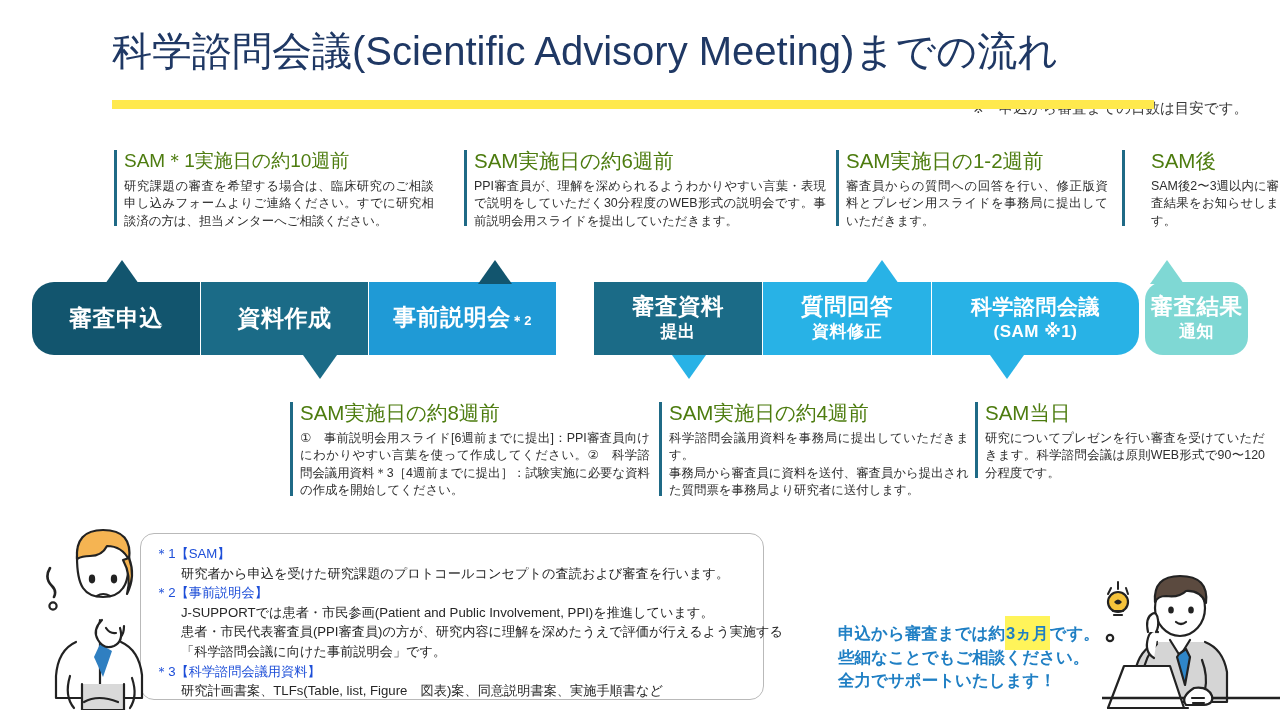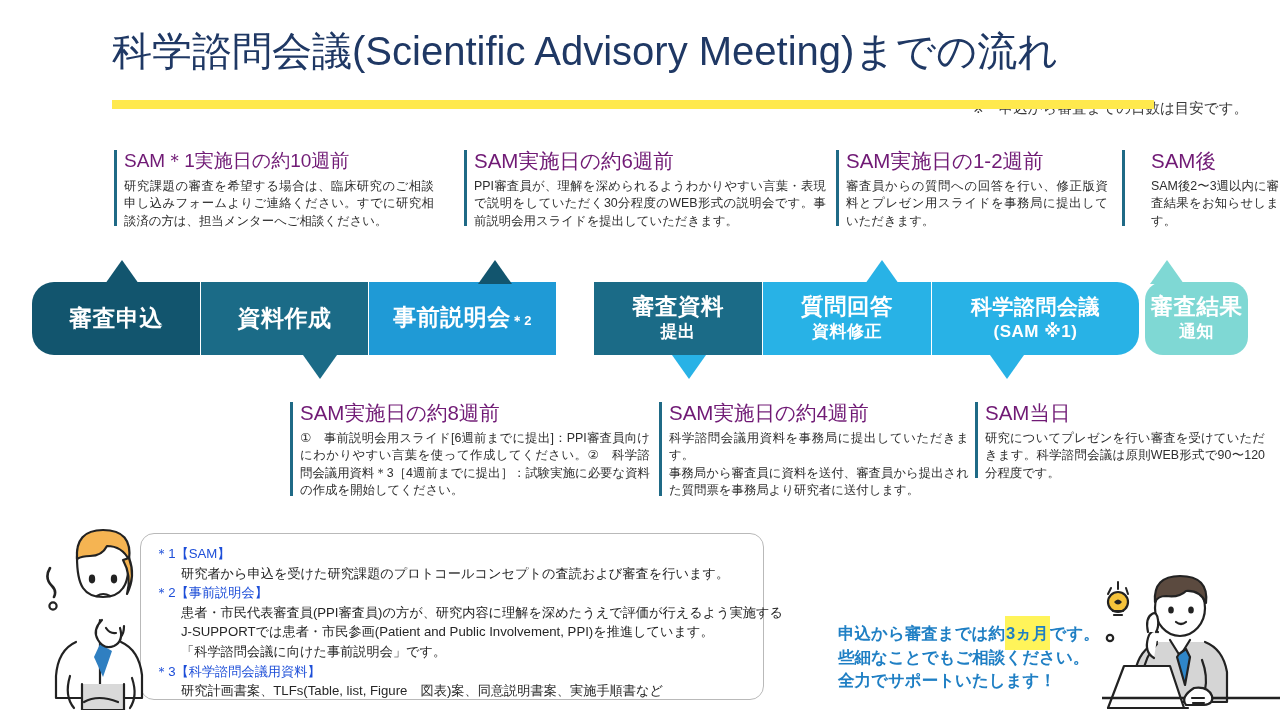--- a/index.html
+++ b/index.html
@@ -23,21 +23,21 @@
   .note-top{
     position:absolute;right:32px;top:99px;font-size:14.5px;color:#3a3a3a;
     white-space:nowrap;
   }
 
   
   .card{position:absolute;padding-left:10px;}
   .card .bar{position:absolute;left:0;top:2px;bottom:4px;width:3px;background:#1f6a86;}
   .card h3{
     margin:0 0 4px 0;font-size:20.5px;line-height:26px;font-weight:400;
-    color:#701a75;white-space:nowrap;
+    color:#4d7c0f;white-space:nowrap;
   }
   .card p{
     margin:0;font-size:12.4px;line-height:17.4px;color:#2d2d2d;
     text-align:justify;
   }
 
   
   .flow{position:absolute;left:32px;top:282px;height:73px;}
   .step{
     position:absolute;top:0;height:73px;box-sizing:border-box;
@@ -178,22 +178,22 @@
         <div class="bar"></div>
         <h3>SAM当日</h3>
         <p>研究についてプレゼンを行い審査を受けていただきます。科学諮問会議は原則WEB形式で90〜120分程度です。</p>
       </div>
     </div>
 
   <div class="footnote" id="footnote">
       <div class="fn-line">＊1【SAM】</div>
       <div class="fn-ind">研究者から申込を受けた研究課題のプロトコールコンセプトの査読および審査を行います。</div>
       <div class="fn-line">＊2【事前説明会】</div>
+      <div class="fn-ind">J-SUPPORTでは患者・市民参画(Patient and Public Involvement, PPI)を推進しています。</div>
       <div class="fn-ind">患者・市民代表審査員(PPI審査員)の方が、研究内容に理解を深めたうえで評価が行えるよう実施する</div>
-      <div class="fn-ind">J-SUPPORTでは患者・市民参画(Patient and Public Involvement, PPI)を推進しています。</div>
       <div class="fn-ind">「科学諮問会議に向けた事前説明会」です。</div>
       <div class="fn-line">＊3【科学諮問会議用資料】</div>
       <div class="fn-ind">研究計画書案、TLFs(Table, list, Figure　図表)案、同意説明書案、実施手順書など</div>
     </div>
 
   <div class="msg">
     <div>
       <span>申込から審査までは約</span><span class="hl">3ヵ月</span><span>です。</span>
     </div>
     <div>些細なことでもご相談ください。</div>

